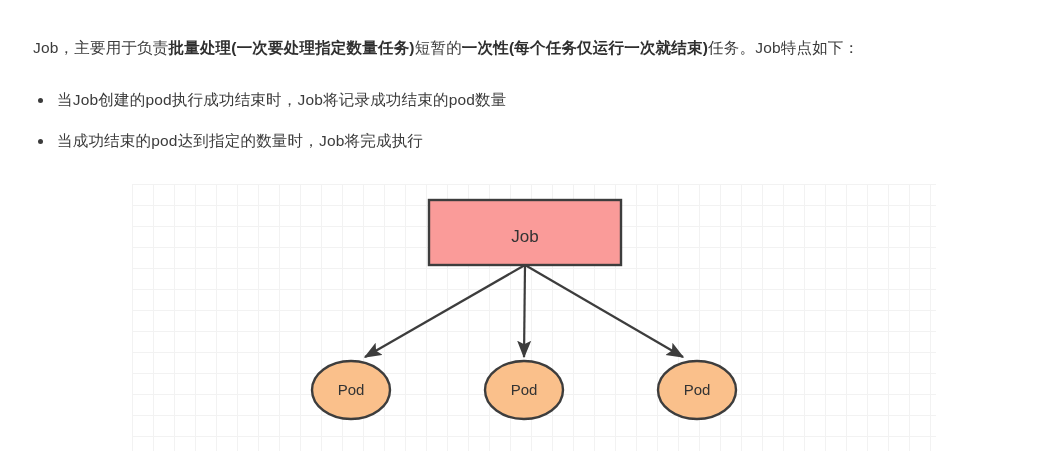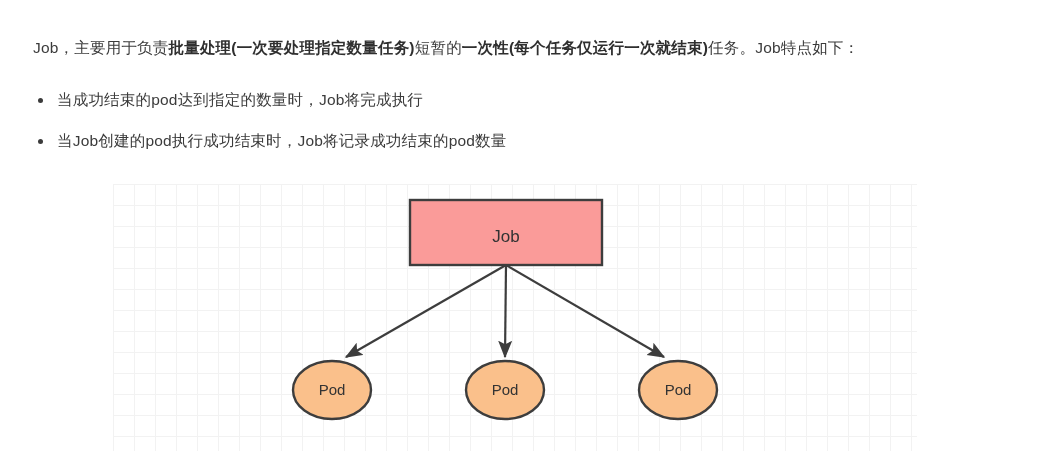--- a/index.html
+++ b/index.html
@@ -57,21 +57,21 @@
     width: 5px;
     height: 5px;
     margin-top: -2px;
     border-radius: 50%;
     background: #3b3b3b;
   }
 
   
   .diagram {
     position: absolute;
-    left: 113px;
+    left: 132px;
     top: 184px;
     width: 804px;
     height: 267px;
     background-color: #ffffff;
     background-image:
       linear-gradient(to right, #f2f2f2 1px, transparent 1px),
       linear-gradient(to bottom, #f2f2f2 1px, transparent 1px),
       linear-gradient(to right, #ebebeb 1px, transparent 1px),
       linear-gradient(to bottom, #ebebeb 1px, transparent 1px);
     background-size:
@@ -104,25 +104,25 @@
 
 <div class="article">
 
   <p class="para">
     <span>Job，主要用于负责</span><b>批量处理(一次要处理指定数量任务)</b><span>短暂的</span><b>一次性(每个任务仅运行一次就结束)</b><span>任务。Job特点如下：</span>
   </p>
 
   <ul class="bullet-list">
     <li>
       <span class="bullet-dot"></span>
-      <span>当成功结束的pod达到指定的数量时，Job将完成执行</span>
+      <span>当Job创建的pod执行成功结束时，Job将记录成功结束的pod数量</span>
     </li>
     <li>
       <span class="bullet-dot"></span>
-      <span>当Job创建的pod执行成功结束时，Job将记录成功结束的pod数量</span>
+      <span>当成功结束的pod达到指定的数量时，Job将完成执行</span>
     </li>
   </ul>
 
 </div>
 
 <div class="diagram">
   <svg width="804" height="267" viewBox="0 0 804 267" xmlns="http://www.w3.org/2000/svg">
     <defs>
       <marker id="arrowhead" markerWidth="9" markerHeight="9" refX="7.4" refY="3.2" orient="auto" markerUnits="strokeWidth">
         <path d="M0,0 L8,3.2 L0,6.4 L1.6,3.2 z" fill="#3d3d3d"></path>

